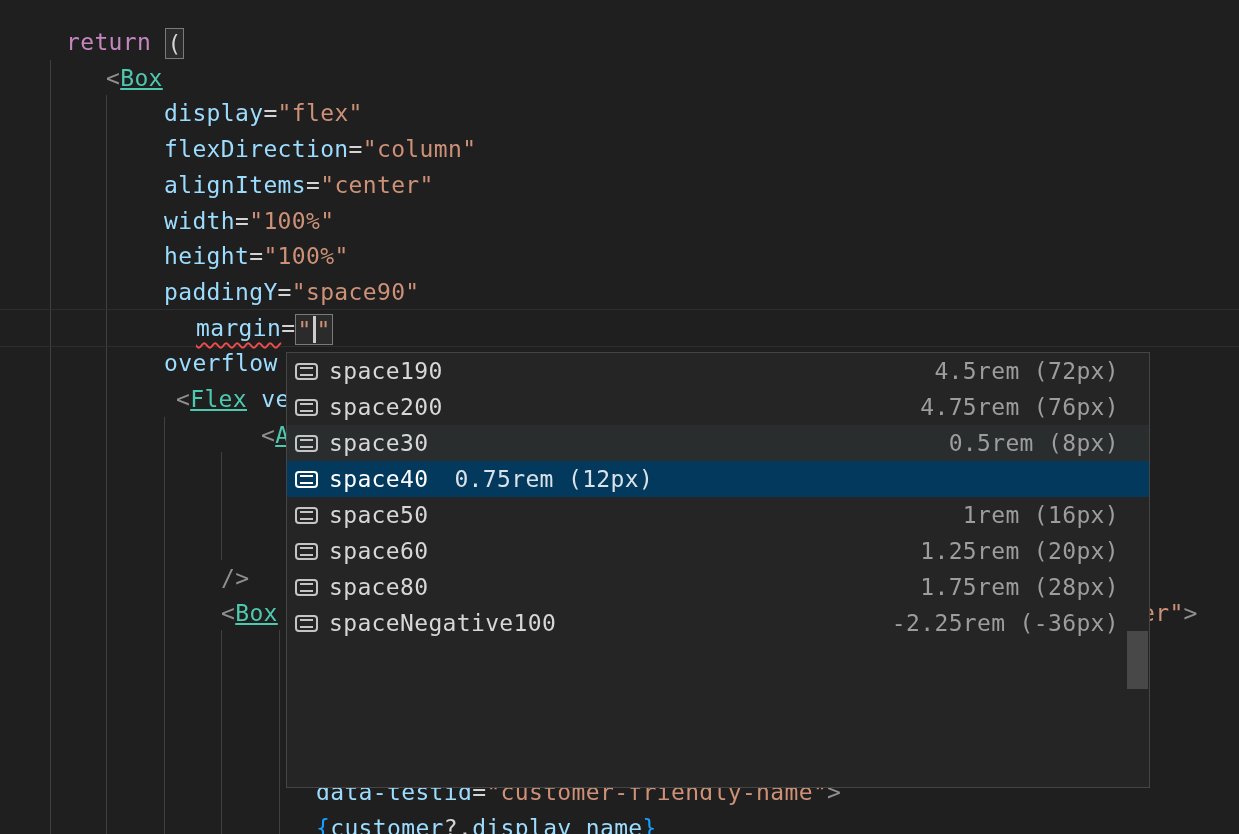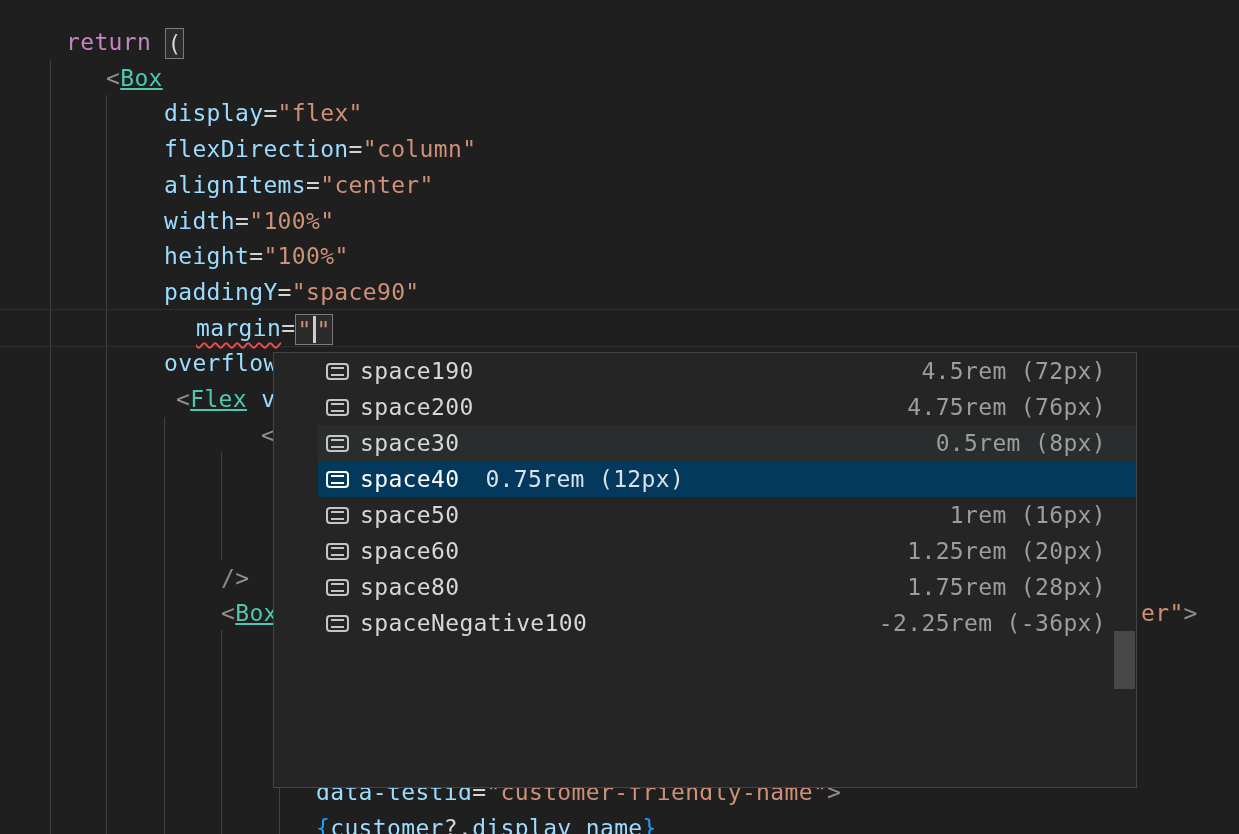--- a/index.html
+++ b/index.html
@@ -81,21 +81,21 @@
       <div class="code-line" style="left: 164px; top: 345px;"><span class="c-attr">overflow</span></div>
       <div class="code-line" style="left: 176px; top: 381px;"><span class="c-punct">&lt;</span><span class="c-tag">Flex</span><span class="c-plain"> </span><span class="c-attr">ve</span></div>
       <div class="code-line" style="left: 217px; top: 417px; margin-left: 44px;"><span class="c-punct">&lt;</span><span class="c-tag">Ava</span></div>
       <div class="code-line" style="left: 221px; top: 560px;"><span class="c-punct">/&gt;</span></div>
       <div class="code-line" style="left: 221px; top: 595px;"><span class="c-punct">&lt;</span><span class="c-tag">Box</span></div>
       <div class="code-line" style="left: 1141px; top: 595px;"><span class="c-str">er"</span><span class="c-punct">&gt;</span></div>
       <div class="code-line" style="left: 316px; top: 774px;"><span class="c-attr">data-testid</span><span class="c-op">=</span><span class="c-str">"customer-friendly-name"</span><span class="c-punct">&gt;</span></div>
       <div class="code-line" style="left: 316px; top: 810px;"><span class="c-brace">{</span><span class="c-attr">customer</span><span class="c-op">?.</span><span class="c-attr">display_name</span><span class="c-brace">}</span></div>
     </div>
   <div id="suggest-layer">
-      <div class="suggest" style="left: 273px; top: 352px; width: 864px; height: 436px; padding-left: 44px;">
+      <div class="suggest" style="left: 286px; top: 352px; width: 864px; height: 436px;">
         <div class="sg-row">
           <span class="sym-icon"></span>
           <span class="sg-label">space190</span>
           <span class="sg-detail">4.5rem (72px)</span>
         </div>
         <div class="sg-row">
           <span class="sym-icon"></span>
           <span class="sg-label">space200</span>
           <span class="sg-detail">4.75rem (76px)</span>
         </div>

